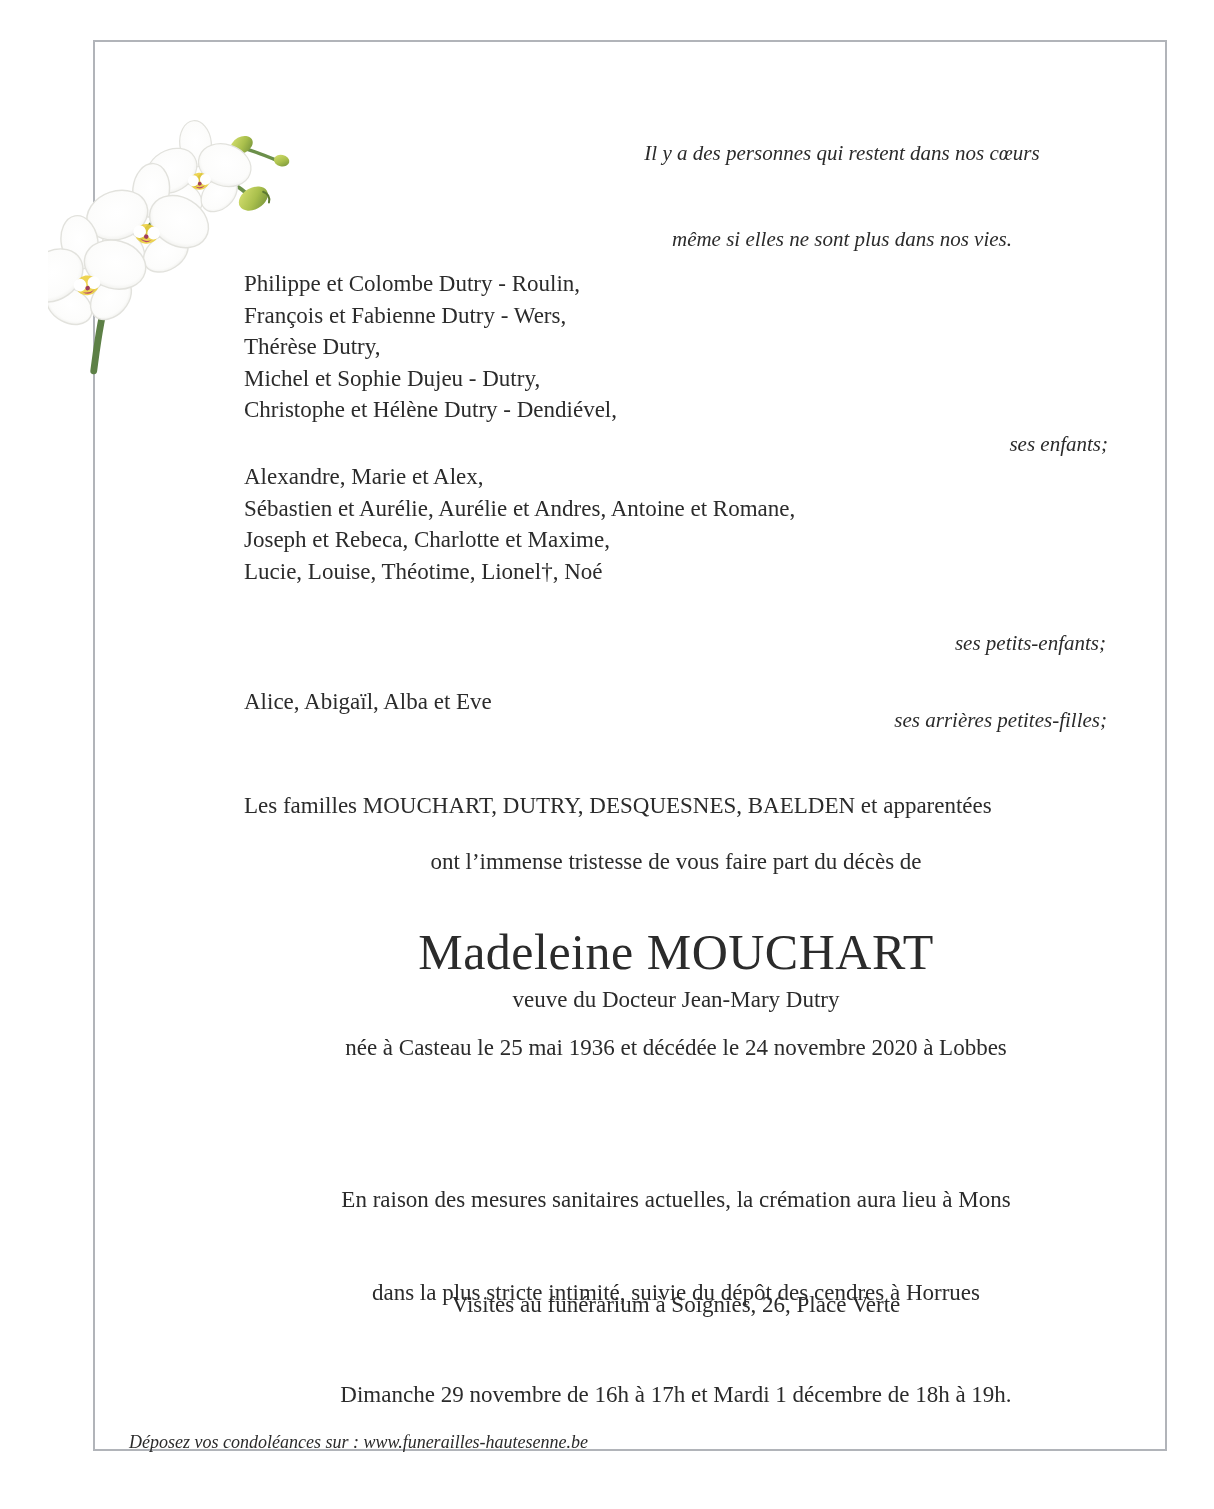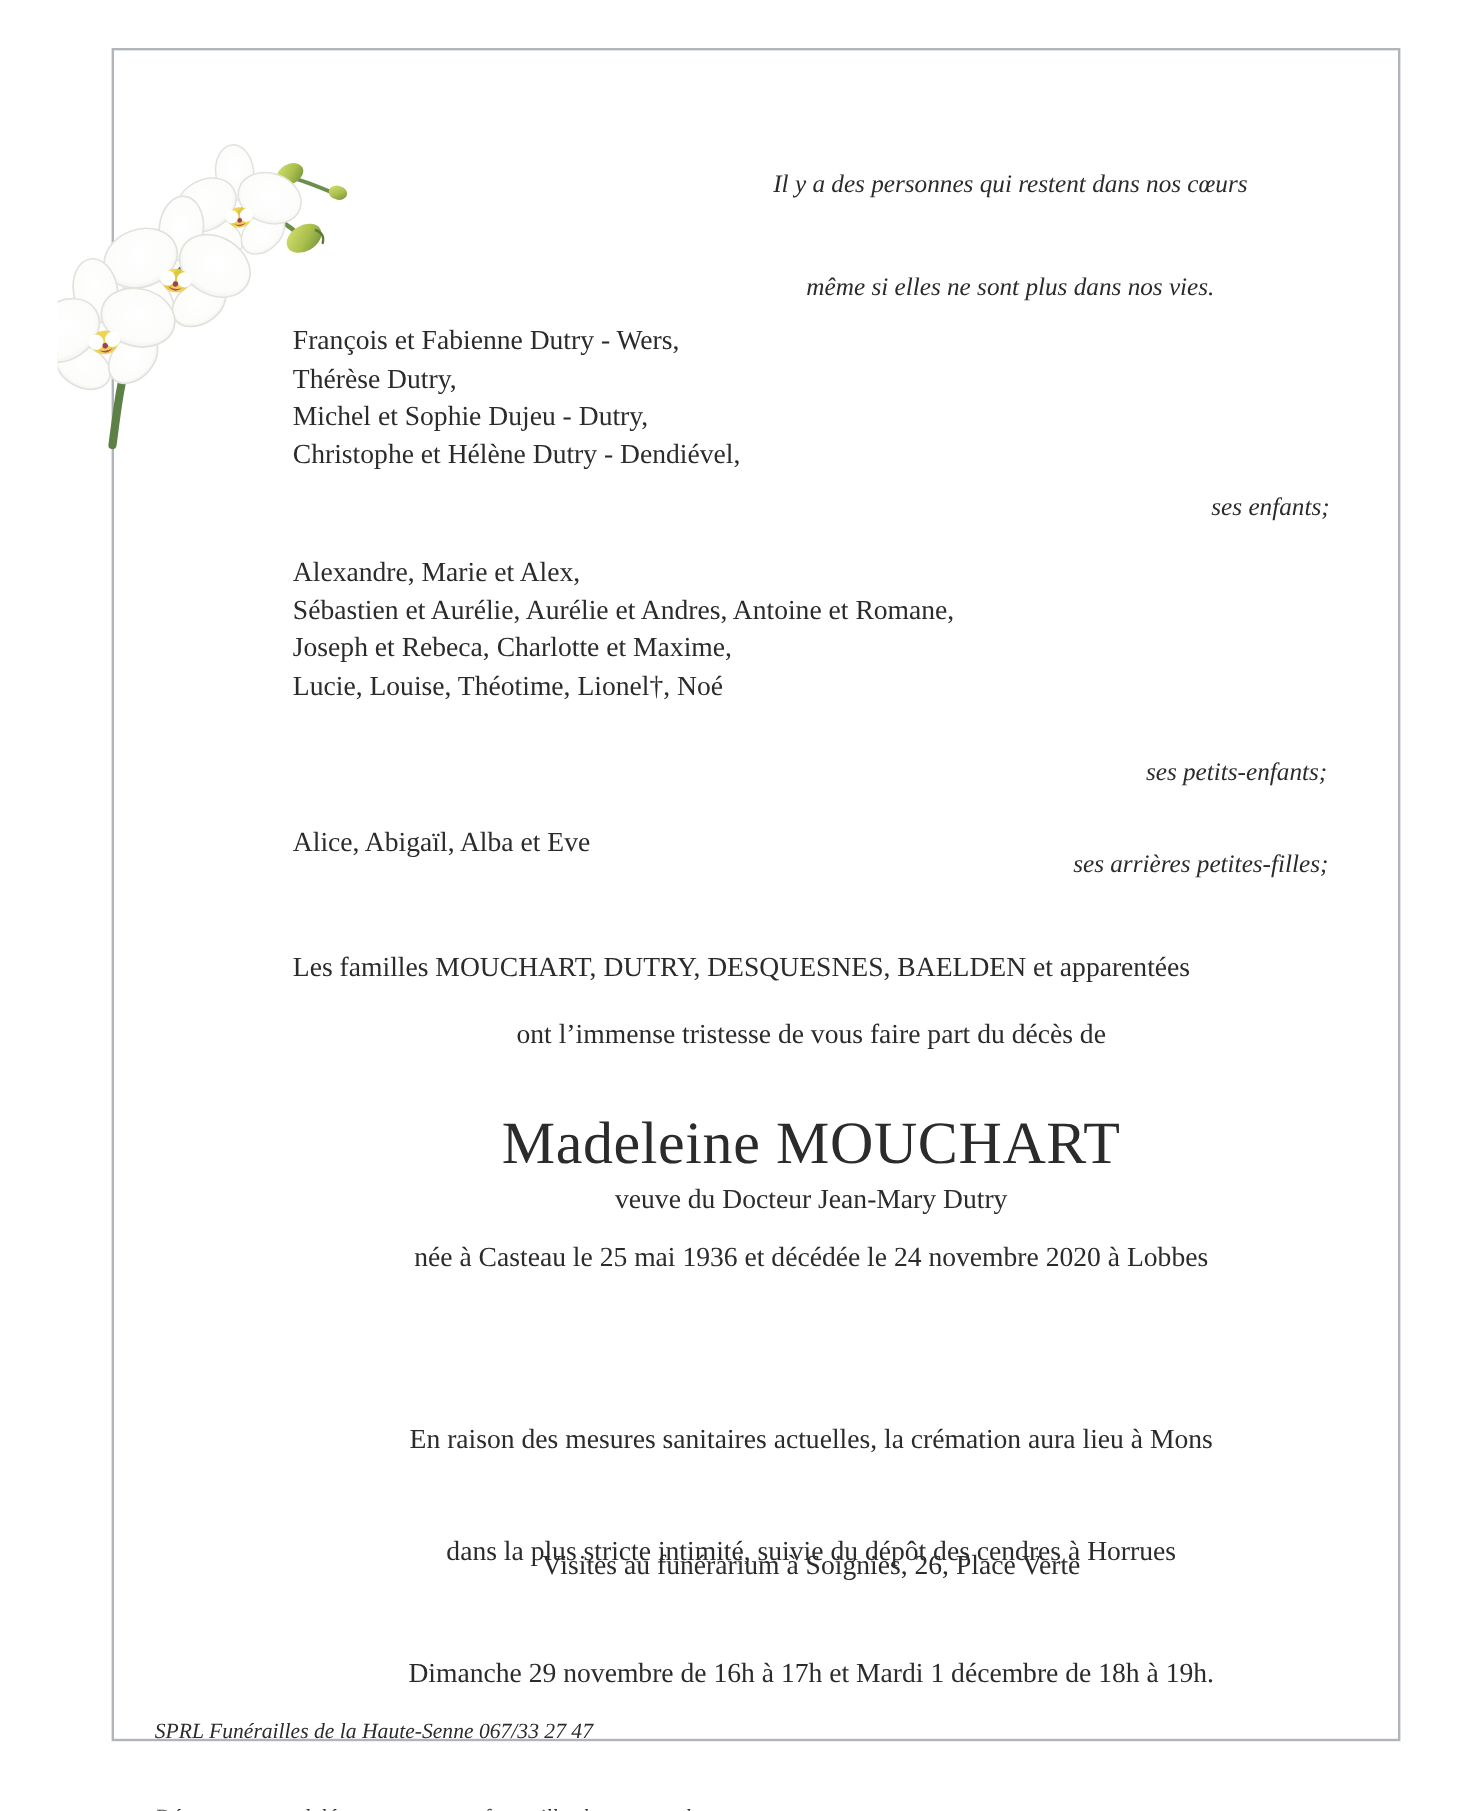--- a/index.html
+++ b/index.html
@@ -67,22 +67,22 @@
   <use href="#flowerDef" transform="translate(155 67) rotate(-6) scale(1.25)"></use>
   <use href="#flowerDef" transform="translate(102 120) rotate(6) scale(1.45)"></use>
   <use href="#flowerDef" transform="translate(39 173) rotate(-10) scale(1.45)"></use>
 </svg>
 
 <div class="abs quote">
   <div>Il y a des personnes qui restent dans nos cœurs</div>
   <div>même si elles ne sont plus dans nos vies.</div>
 </div>
 
-<div class="abs names" style="top:268px;"><div>François et Fabienne Dutry - Wers,</div><div>Thérèse Dutry,</div><div>Michel et Sophie Dujeu - Dutry,</div><div>Christophe et Hélène Dutry - Dendiével,</div></div>
-<div class="abs rlabel" style="top:410px;right:106px;margin-left:10px;">ses enfants;</div>
+<div class="abs names" style="top:268px;"><div>Philippe et Colombe Dutry - Roulin,</div><div>François et Fabienne Dutry - Wers,</div><div>Thérèse Dutry,</div><div>Michel et Sophie Dujeu - Dutry,</div><div>Christophe et Hélène Dutry - Dendiével,</div></div>
+<div class="abs rlabel" style="top:432px;right:106px;margin-left:10px;">ses enfants;</div>
 
 <div class="abs names" style="top:461px;"><div>Alexandre, Marie et Alex,</div><div>Sébastien et Aurélie, Aurélie et Andres, Antoine et Romane,</div><div>Joseph et Rebeca, Charlotte et Maxime,</div><div>Lucie, Louise, Théotime, Lionel†, Noé</div></div>
 <div class="abs rlabel" style="top:631px;right:108px;">ses petits-enfants;</div>
 
 <div class="abs names" style="top:686px;">Alice, Abigaïl, Alba et Eve</div>
 <div class="abs rlabel" style="top:708px;right:107px;">ses arrières petites-filles;</div>
 
 <div class="abs names" style="top:790px;">Les familles MOUCHART, DUTRY, DESQUESNES, BAELDEN et apparentées</div>
 
 <div class="abs center-col" style="top:849px;">ont l’immense tristesse de vous faire part du décès de</div>
@@ -95,15 +95,14 @@
   <div>En raison des mesures sanitaires actuelles, la crémation aura lieu à Mons</div>
   <div>dans la plus stricte intimité, suivie du dépôt des cendres à Horrues</div>
 </div>
 
 <div class="abs center-col" style="top:1230px;line-height:30px;">
   <div>Visites au funérarium à Soignies, 26, Place Verte</div>
   <div>Dimanche 29 novembre de 16h à 17h et Mardi 1 décembre de 18h à 19h.</div>
 </div>
 
 <div class="abs footer">
-  <div>SPRL Funérailles de la Haute-Senne 067/33 27 47</div>
   <div>Déposez vos condoléances sur : www.funerailles-hautesenne.be</div>
 </div>
 
 </body></html>

